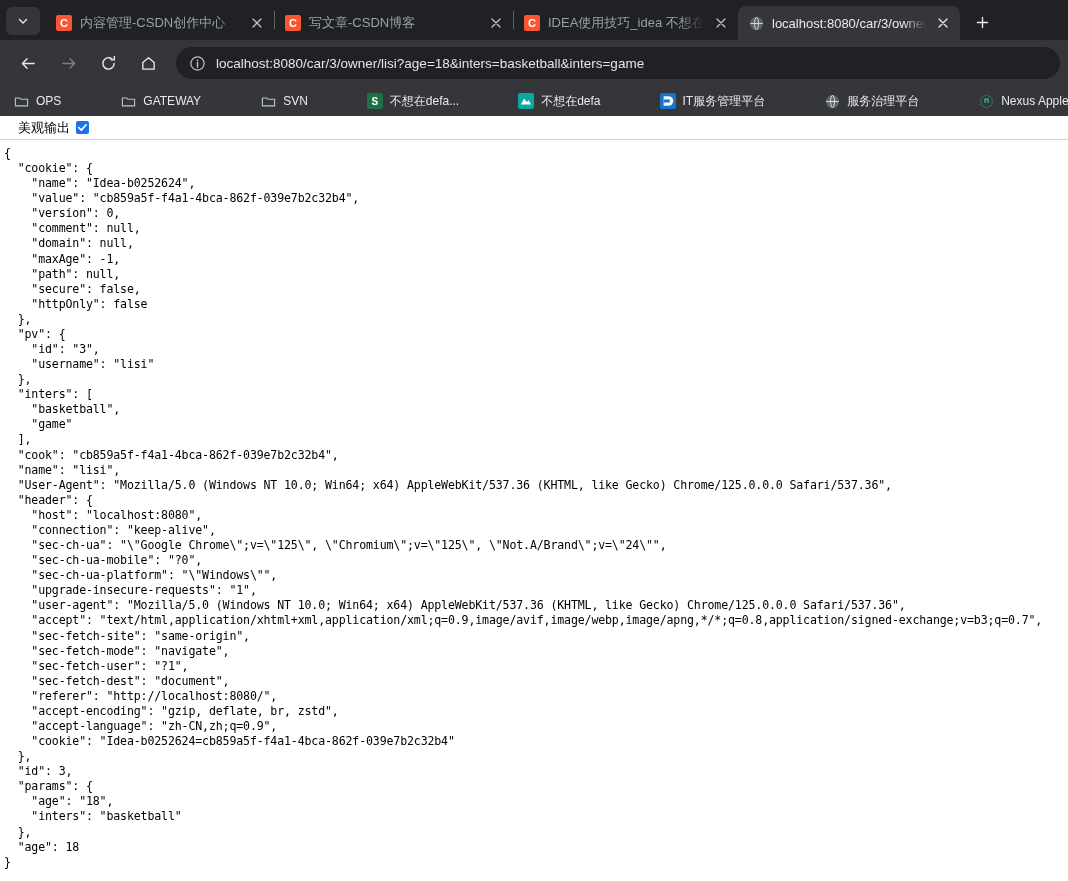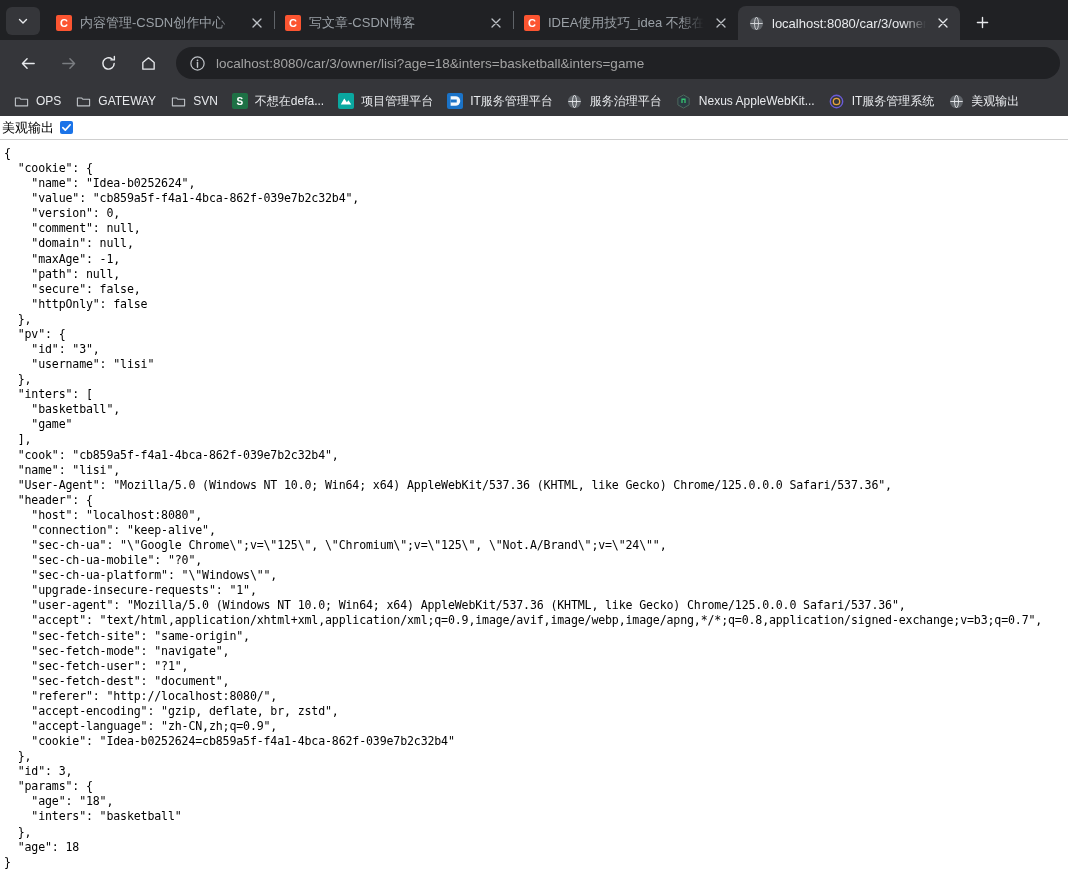--- a/index.html
+++ b/index.html
@@ -125,36 +125,37 @@
     padding: 0 10px;
     min-width: 0;
   }
   #site-info-icon {
     width: 22px; height: 22px;
     flex: 0 0 auto;
     display: flex; align-items: center; justify-content: center;
     margin-right: 8px;
   }
   #omnibox-url {
-    color: #a3a3a3;
+    color: #e5e5e5;
     font-size: 13.5px;
     white-space: nowrap;
     overflow: hidden;
     text-overflow: ellipsis;
     font-family: "Liberation Sans", sans-serif;
   }
 
   
   #bookmarks-bar {
     height: 30px;
     background: #35363a;
     display: flex;
     align-items: center;
     padding: 0 6px;
     overflow: hidden;
+    gap: 45px;
   }
   .bookmark {
     display: flex;
     align-items: center;
     height: 24px;
     padding: 0 7px;
     border-radius: 4px;
     color: #e8eaed;
     font-size: 12px;
     white-space: nowrap;
@@ -191,21 +192,21 @@
     display: flex;
     align-items: center;
     height: 24px;
     padding-left: 2px;
     font-size: 13px;
     color: #000;
     border-bottom: 1px solid #cfcfcf;
     font-family: "Liberation Sans", sans-serif;
     background: #ffffff;
   }
-  #pretty-print-label { margin-right: 6px; }
+  #pretty-print-label { margin-right: 6px; margin-left: 16px; }
   #pretty-print-checkbox {
     width: 13px; height: 13px;
     background: #1a73e8;
     border-radius: 2px;
     display: flex; align-items: center; justify-content: center;
     flex: 0 0 auto;
   }
   #json-output {
     margin: 0;
     padding: 6px 0 0 4px;
@@ -353,21 +354,21 @@
       <span class="bm-icon bm-excel">S</span>
       <span>不想在defa...</span>
     </div>
 
     <div class="bookmark">
       <span class="bm-icon bm-teal">
         <svg width="14" height="14" viewBox="0 0 16 16" aria-hidden="true">
           <path d="M2 12 L6 5 L9 9.5 L10.8 7 L14 12 Z" fill="#ffffff"></path>
         </svg>
       </span>
-      <span>项目管理平台</span>
+      <span>不想在defa</span>
     </div>
 
     <div class="bookmark">
       <span class="bm-icon bm-blue">
         <svg width="14" height="14" viewBox="0 0 16 16" aria-hidden="true">
           <path d="M3 2.5 H8.5 A4 4 0 0 1 8.5 13.5 H3 Z" fill="#ffffff" opacity="0.95"></path>
           <rect x="3" y="6.3" width="7" height="3.4" fill="#1a73c8"></rect>
         </svg>
       </span>
       <span>IT服务管理平台</span>

